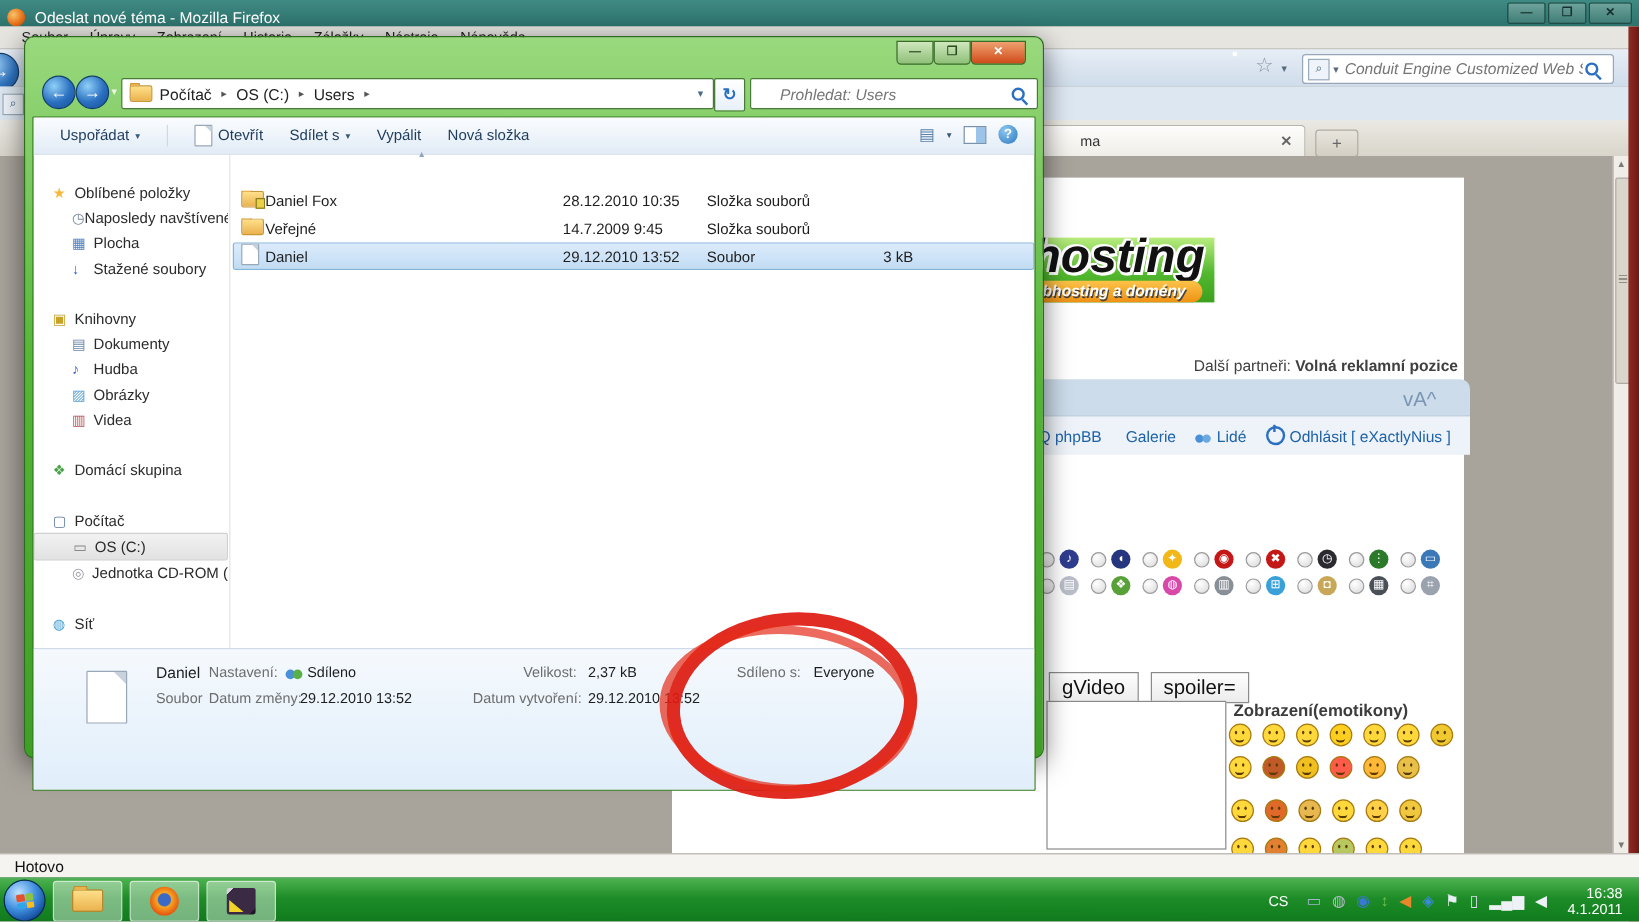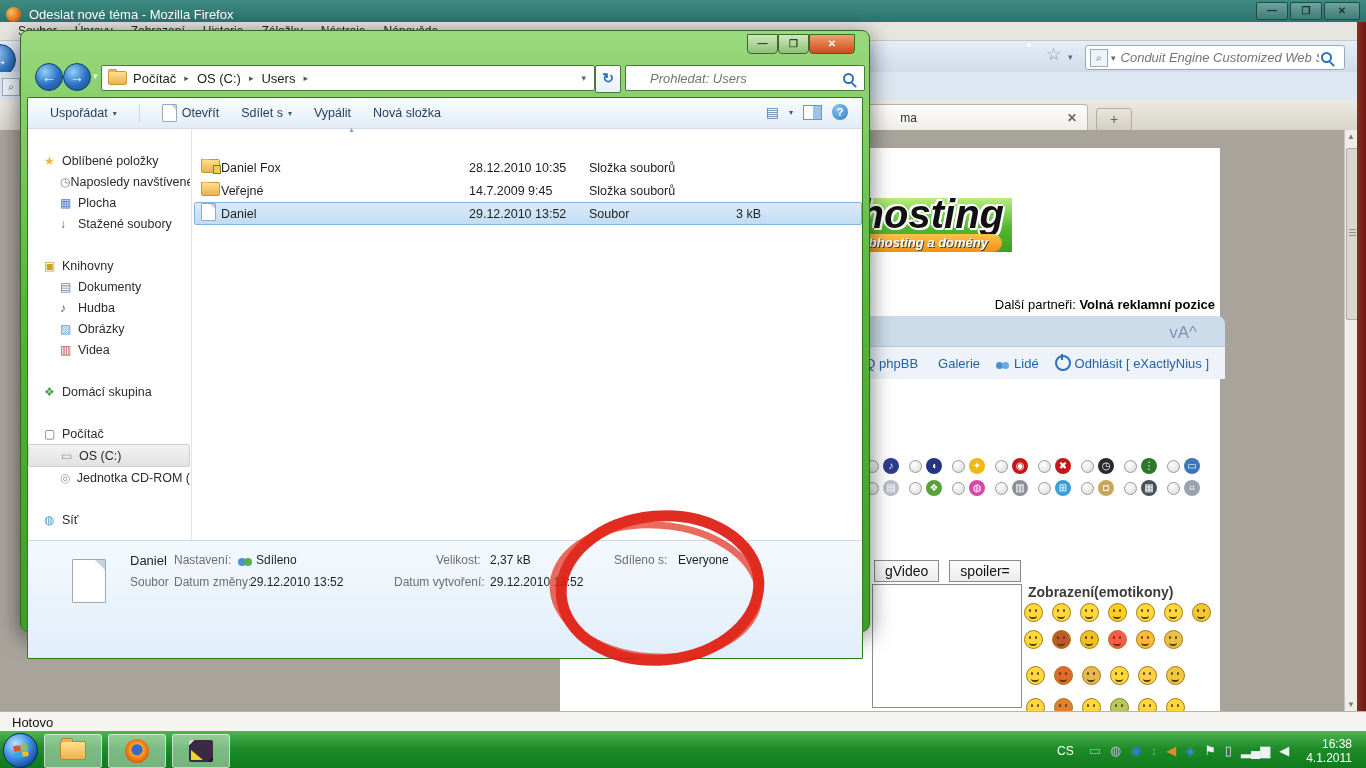--- a/index.html
+++ b/index.html
@@ -62,21 +62,21 @@
     color:#111;white-space:nowrap;
     text-shadow:-2px 0 #fff,2px 0 #fff,0 -2px #fff,0 2px #fff,2px 2px #fff,-2px -2px #fff}
   #banner-sub{position:absolute;right:10px;bottom:0;height:18px;left:-60px;
     background:linear-gradient(180deg,#fbc348,#ef9114);color:#fff;font-size:13px;font-weight:bold;
     font-style:italic;text-align:right;padding-right:14px;line-height:18px;white-space:nowrap;
     text-shadow:1px 1px 0 #444;border-radius:0 9px 9px 0}
   #banner-blue{flex:1;height:54px;background:#2e9cf0;border-radius:26px 0 0 26px;margin-left:4px;
     display:flex;align-items:center;justify-content:center}
   #banner-gb{font-size:46px;font-weight:bold;color:#111;letter-spacing:2px;
     text-shadow:-2px 0 #fff,2px 0 #fff,0 -2px #fff,0 2px #fff,2px 2px #fff,-2px -2px #fff,-2px 2px #fff,2px -2px #fff}
-  #partners{left:560px;top:297px;width:655px;text-align:right;font-size:13px;color:#000000;z-index:1}
+  #partners{left:560px;top:297px;width:655px;text-align:right;font-size:13px;color:#404040;z-index:1}
   #partners b{font-weight:bold}
   #forum-bar{left:600px;top:316px;width:625px;height:30px;background:#ccdcea;border-radius:8px 8px 0 0;z-index:1}
   #font-size-ctl{position:absolute;right:28px;top:7px;color:#7a96b4;font-size:17px;font-weight:normal}
   #forum-links{left:600px;top:346px;width:625px;height:32px;background:#edf3f9;z-index:1;
     display:flex;align-items:center;border-top:1px solid #b8cada}
   #forum-links .spacer{width:268px}
   .plink{display:flex;align-items:center;margin-right:16px;white-space:nowrap}
   .plink span{color:#1e62a8;font-size:13px}
   .lk{display:inline-block;margin-right:4px}
   .lk-q{width:14px;height:14px;border:1px solid #7a93ad;border-radius:50%;color:#4a6a8a;
@@ -91,21 +91,21 @@
   .ti-row{display:flex;gap:10px;align-items:center;z-index:1}
   #ti-row1{left:866px;top:458px}
   #ti-row2{left:866px;top:480px}
   .ticell{display:flex;align-items:center;gap:4px}
   .tradio{width:11px;height:11px;border-radius:50%;border:1px solid #9a9a9a;
     background:radial-gradient(circle at 35% 30%,#fff,#d8d8d8)}
   .ticon{width:16px;height:16px;border-radius:50%;color:#fff;font-size:10px;
     line-height:16px;text-align:center;overflow:hidden}
   #bb-buttons{left:874px;top:560px;display:flex;gap:10px;z-index:1}
   .bb-btn{border:1px solid #8a8a8a;background:linear-gradient(#fdfdfd,#ececec);
-    font-size:14px;color:#111;padding:2px 10px}
+    font-size:17px;color:#111;padding:2px 10px}
   #post-textarea{left:872px;top:584px;width:148px;height:122px;background:#fff;
     border:1px solid #8a8a8a;z-index:1}
   #smilies-title{left:1028px;top:584px;font-size:14px;font-weight:bold;color:#3c3c3c;z-index:1}
   .sm-row{display:flex;gap:9px;z-index:1}
   #sm-row1{left:1024px;top:603px}
   #sm-row2{left:1024px;top:630px}
   #sm-row3{left:1026px;top:666px}
   #sm-row4{left:1026px;top:698px}
   .smiley{width:17px;height:17px;border-radius:50%;border:1px solid #a87a10;position:relative;display:inline-block}
   .smiley::before{content:"";position:absolute;left:4px;top:5px;width:2px;height:3px;

